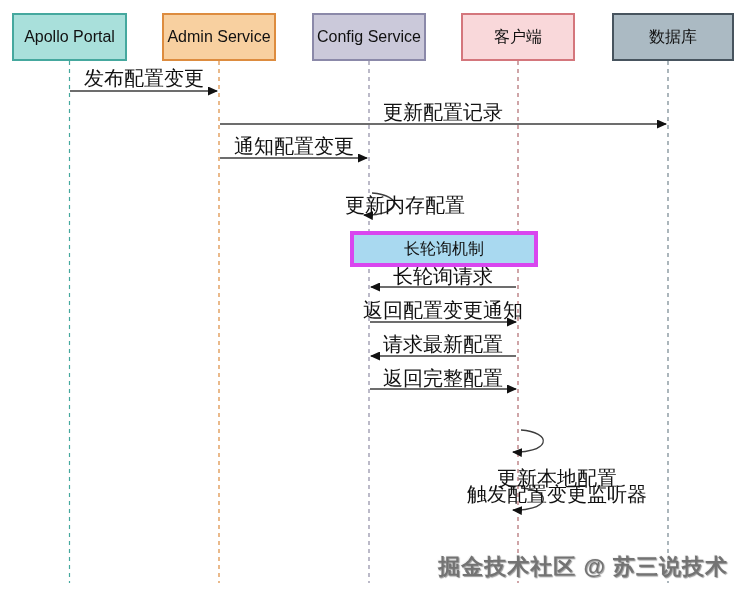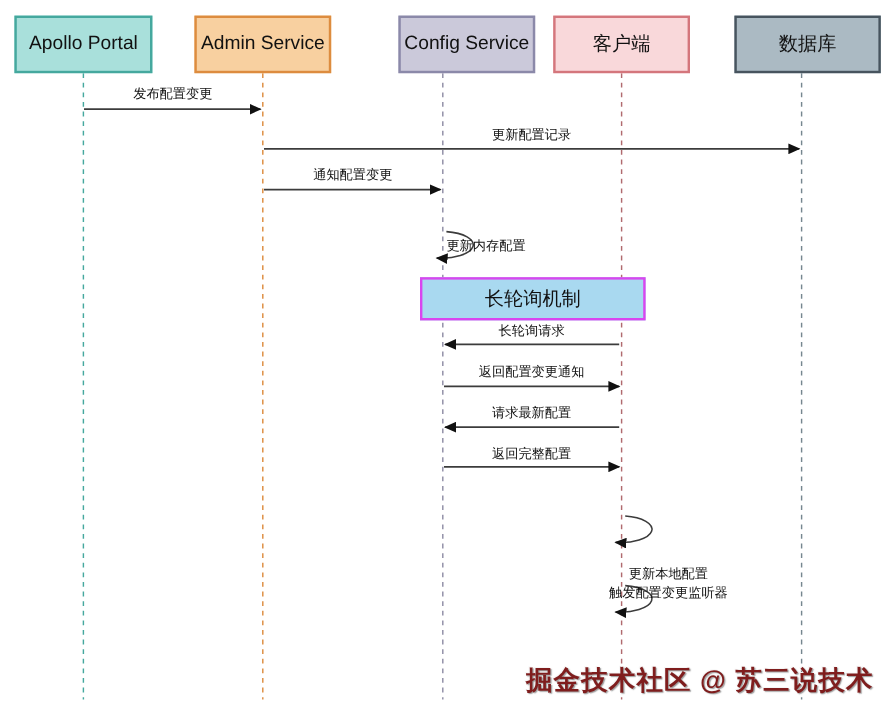--- a/index.html
+++ b/index.html
@@ -9,37 +9,37 @@
     overflow:hidden;
   }
   svg.layer{position:absolute;left:0;top:0;}
   .participant{
     position:absolute;top:13px;height:48px;box-sizing:border-box;
     display:flex;align-items:center;justify-content:center;
     font-size:16px;color:#111;border:2px solid #701a75;
   }
   .p0{left:12px;width:115px;background:#a9e0db;border-color:#45a89e;}
   .p1{left:162px;width:114px;background:#f8d0a0;border-color:#dd8c3f;}
-  .p2{left:332px;width:114px;background:#cbc9da;border-color:#8b89a9;}
+  .p2{left:312px;width:114px;background:#cbc9da;border-color:#8b89a9;}
   .p3{left:461px;width:114px;background:#f9d8da;border-color:#d4767c;}
   .p4{left:612px;width:122px;background:#abbac3;border-color:#47545e;}
   .msg-label{
     position:absolute;transform:translate(-50%,-50%);
-    font-size:11px;color:#111;white-space:nowrap;text-align:center;
+    font-size:20px;color:#111;white-space:nowrap;text-align:center;
   }
   .note-box{
     position:absolute;left:350px;top:231px;width:188px;height:36px;
-    box-sizing:border-box;background:#a9d9f0;border:2px solid #d946ef;
+    box-sizing:border-box;background:#a9d9f0;border:4px solid #d946ef;
     display:flex;align-items:center;justify-content:center;
     font-size:16px;color:#111;
   }
   .watermark{
     position:absolute;right:13px;top:552px;
     font-size:22px;font-weight:700;letter-spacing:1px;white-space:nowrap;
-    color:#7f1d1d;text-shadow:1px 1px 1px #9a9a9a,-1px -1px 0 #f7f7f7;
+    color:#737373;text-shadow:1px 1px 1px #9a9a9a,-1px -1px 0 #f7f7f7;
   }
 </style>
 </head>
 <body>
 
 <div id="stage">
 
   <svg class="layer" width="741" height="598" viewBox="0 0 741 598">
     <defs>
       <marker id="arrow" markerWidth="11" markerHeight="9" refX="9" refY="4.5" orient="auto" markerUnits="userSpaceOnUse">

